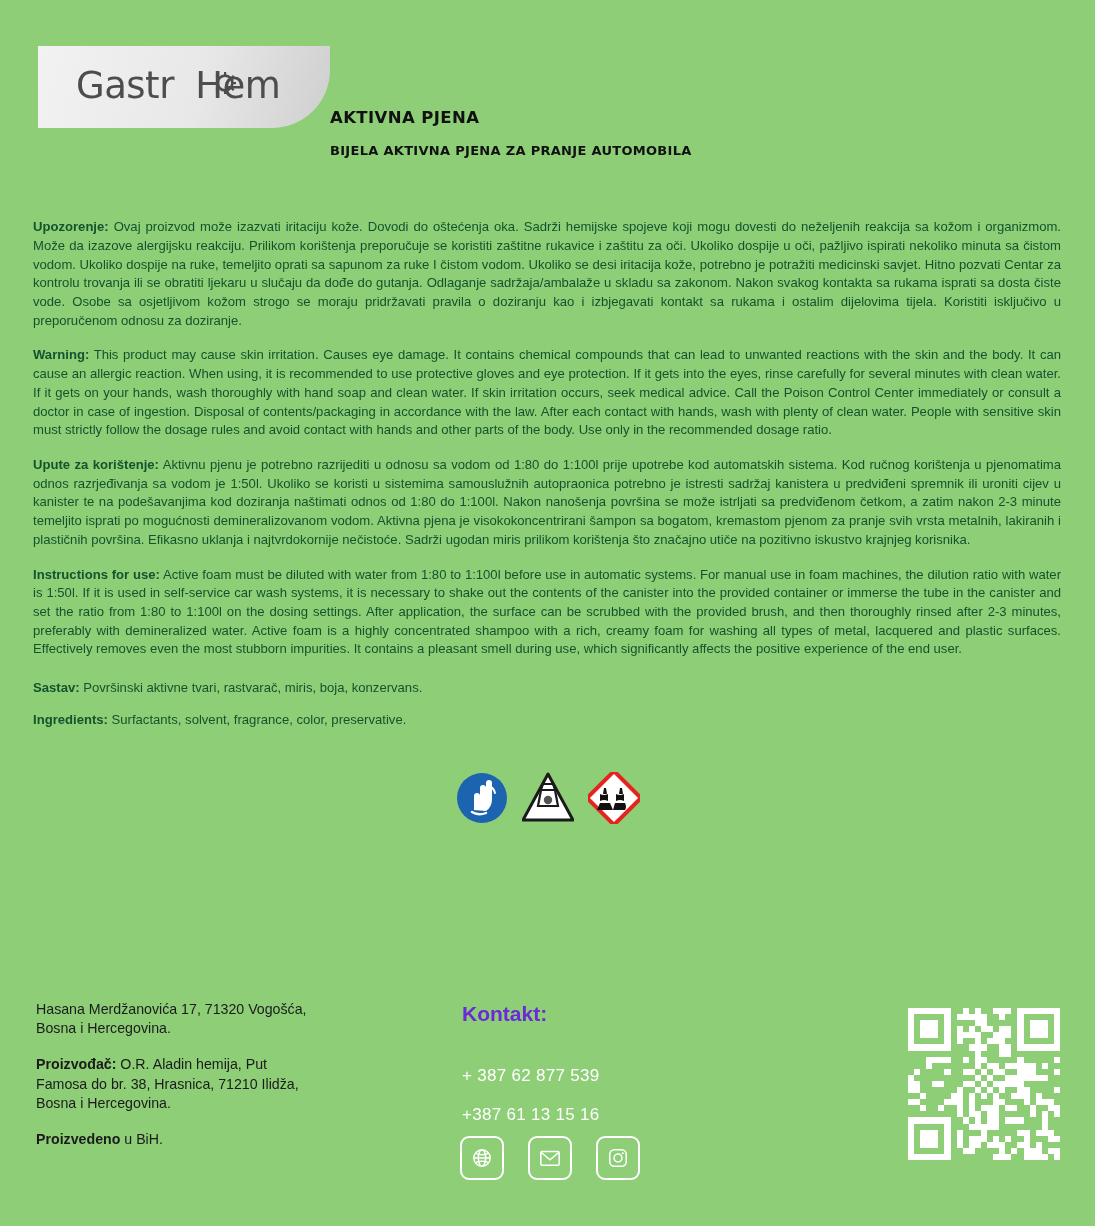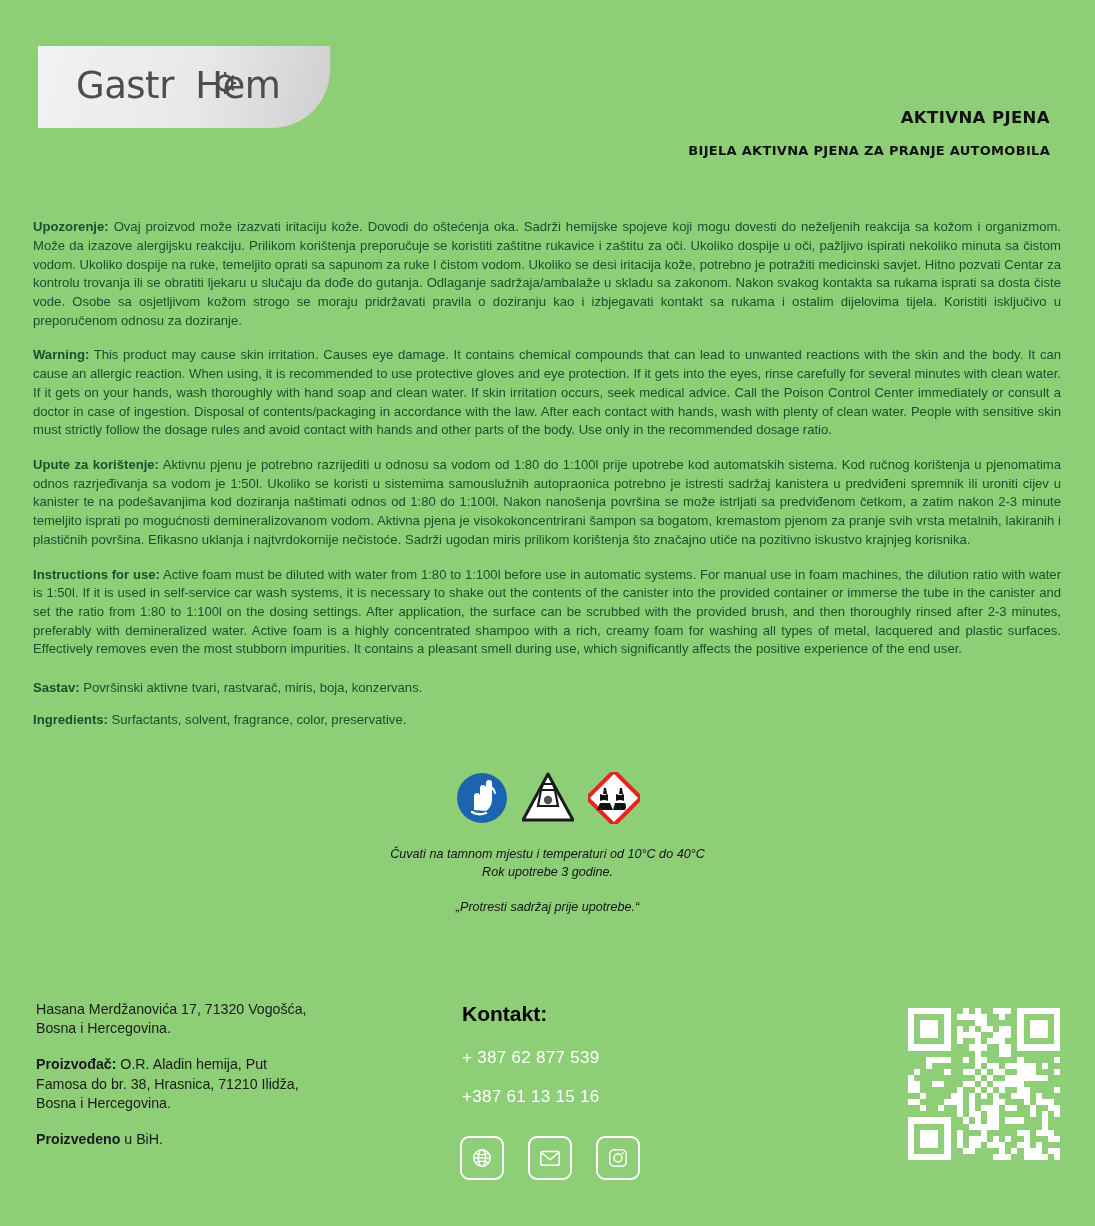--- a/index.html
+++ b/index.html
@@ -56,21 +56,21 @@
     width: 22px;
     height: 22px;
   }
 
   
   .title-block {
     position: absolute;
     left: 330px;
     top: 108px;
     width: 720px;
-    text-align: right;
+    text-align: left;
   }
   .title-main {
     font-family: "DejaVu Sans", sans-serif;
     font-weight: bold;
     font-size: 16.5px;
     letter-spacing: 0.4px;
     color: #111;
     margin-bottom: 16px;
   }
   .title-sub {
@@ -148,22 +148,22 @@
   .contact {
     position: absolute;
     left: 462px;
     top: 1002px;
     width: 260px;
     color: #fff;
   }
   .contact-title {
     font-size: 21px;
     font-weight: bold;
-    margin-bottom: 22px;
-    color: #000000;
+    margin-bottom: 40px;
+    color: #6d28d9;
   }
   .contact-phone {
     font-size: 17px;
     margin-bottom: 19px;
     color: #ffffff;
     letter-spacing: 0.3px;
   }
   .social-row {
     position: absolute;
     left: 460px;
@@ -283,25 +283,20 @@
           <path d="M-14 4 l10 0 l3 7 l-16 0 z"></path>
           <path d="M2 2 q4 -2 8 0 l0 -7 q-4 2 -8 0 z"></path>
           <path d="M5 -5 l1 -6 l2 0 l1 6 z"></path>
           <path d="M0 4 l12 0 l3 7 l-18 0 z" opacity="0"></path>
           <path d="M1 4 l10 0 q2 4 0 7 l-12 0 z"></path>
         </g>
       </svg>
     </div>
   </div>
 
-  <div class="storage">
-    <div>Čuvati na tamnom mjestu i temperaturi od 10°C do 40°C</div>
-    <div>Rok upotrebe 3 godine.</div>
-    <div class="quote">„Protresti sadržaj prije upotrebe.“</div>
-  </div>
 
   <div class="footer-left">
     <div class="blk">
       <div>Hasana Merdžanovića 17, 71320 Vogošća,</div>
       <div>Bosna i Hercegovina.</div>
     </div>
     <div class="blk">
       <div><b>Proizvođač:</b><span> O.R. Aladin hemija, Put</span></div>
       <div>Famosa do br. 38, Hrasnica, 71210 Ilidža,</div>
       <div>Bosna i Hercegovina.</div>

